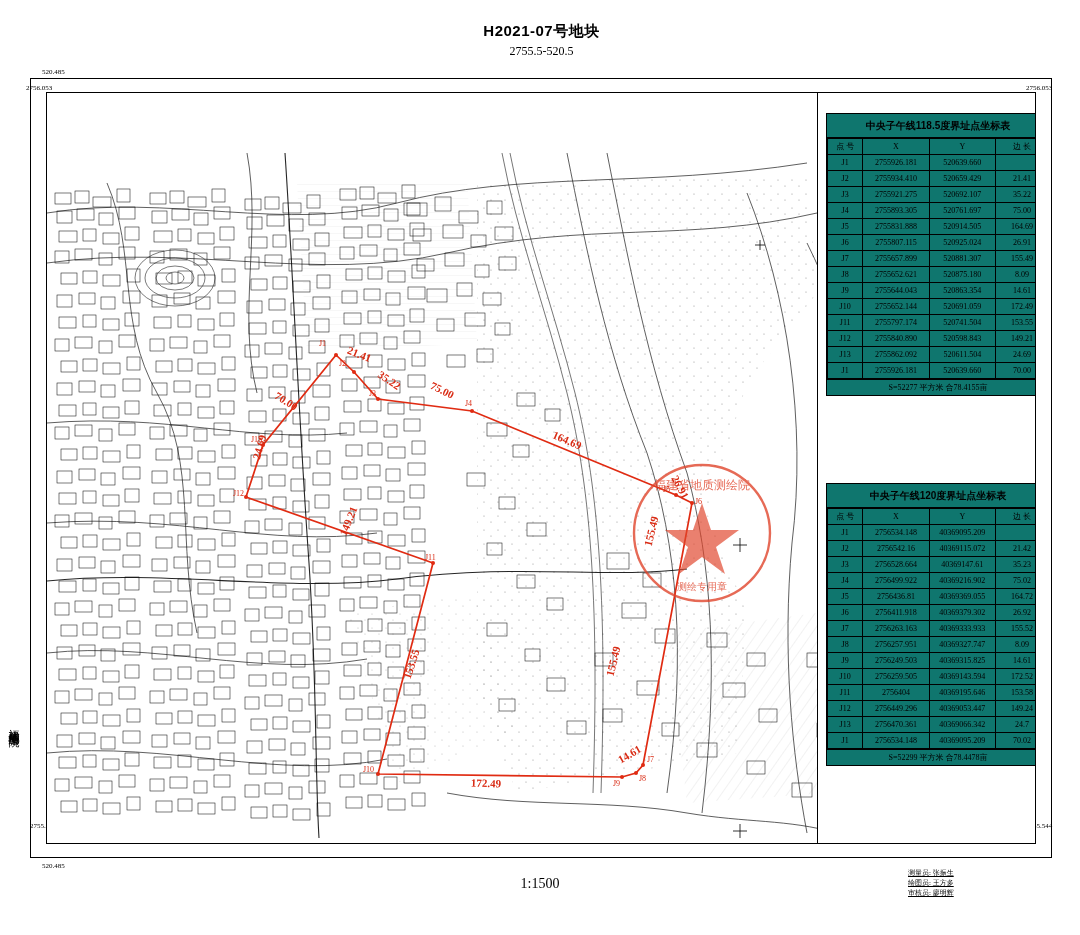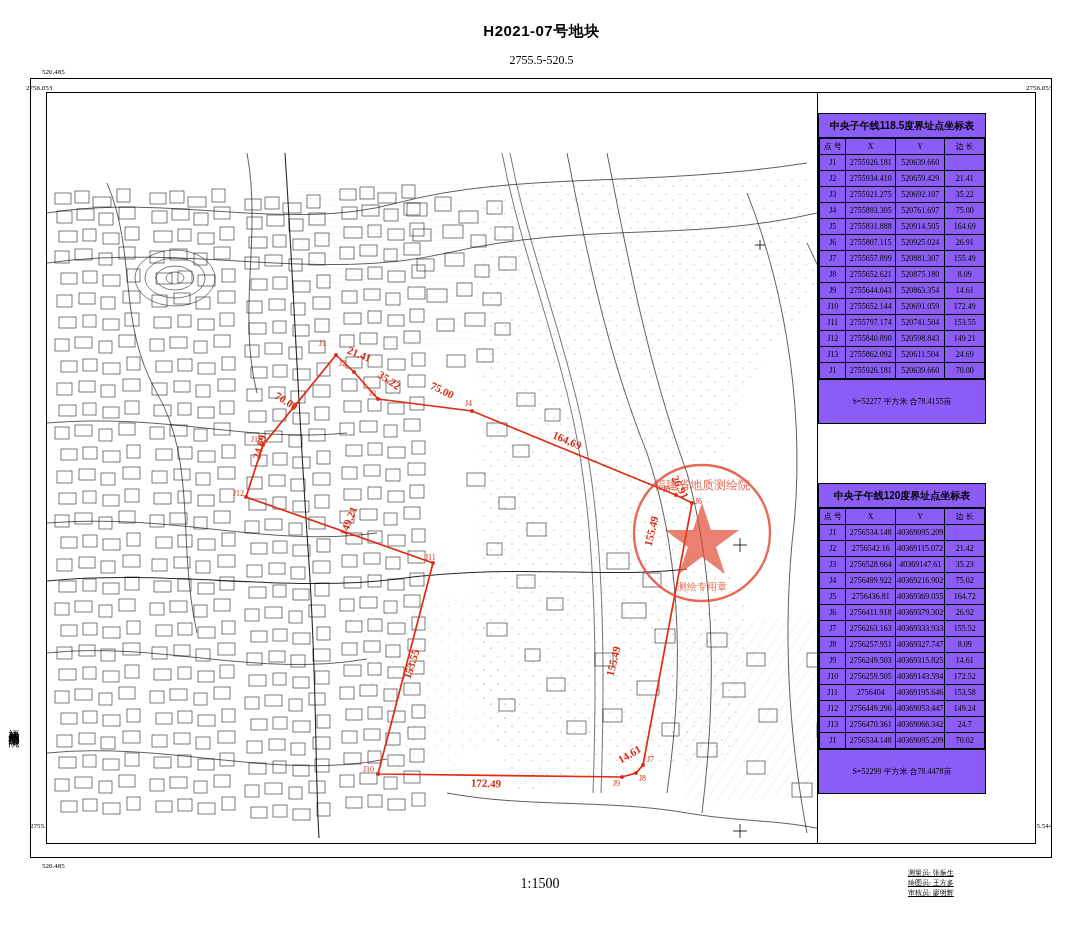--- a/index.html
+++ b/index.html
@@ -21,21 +21,21 @@
     position: absolute;
     top: 22px; left: 0; width: 1036px;
     text-align: center;
     padding-left: 47px;
   }
   .title-main {
     font-size: 15px; font-weight: bold; color: #000;
     letter-spacing: 0.5px;
   }
   .title-sub {
-    font-size: 12px; color: #000; margin-top: 12px;
+    font-size: 12px; color: #000; margin-top: 3px;
     font-family: "Liberation Serif", serif;
   }
 
   
   .frame-outer {
     position: absolute;
     left: 30px; top: 78px;
     width: 1022px; height: 780px;
     border: 1px solid #000;
   }
@@ -74,24 +74,24 @@
   
   .tables-wrap {
     position: absolute;
     left: 770px; top: 0;
     width: 220px; height: 752px;
     background: #fff;
     border-left: 1.2px solid #000;
   }
   .coord-table {
     position: absolute;
-    left: 0;
-    width: 168px;
+    left: 8px;
+    width: 224px;
     border: 1px solid #000;
-    background: #8b5cf6;
+    background: #0f766e;
   }
   #table-1185 { top: 20px; }
   #table-120  { top: 390px; }
 
   .tbl-title {
     text-align: center;
     font-size: 10px;
     font-weight: bold;
     padding: 5px 0 4px;
     border-bottom: 1px solid #000;
@@ -112,21 +112,21 @@
     white-space: nowrap;
   }
   table.coords th { font-weight: normal; font-size: 8px; }
   table.coords td.ptid { width: 16%; }
   table.coords td.xv  { width: 30%; }
   table.coords td.yv  { width: 30%; }
   table.coords td.dist{ width: 24%; font-size: 8px; }
   .tbl-foot {
     text-align: center;
     font-size: 8px;
-    padding: 16px 0;
+    padding: 2px 0;
     border-top: 1px solid #000;
     font-family: "Liberation Serif", serif;
   }
 
   
   .notes {
     position: absolute;
     left: 56px; top: 862px;
     font-size: 7.5px;
     line-height: 10px;

